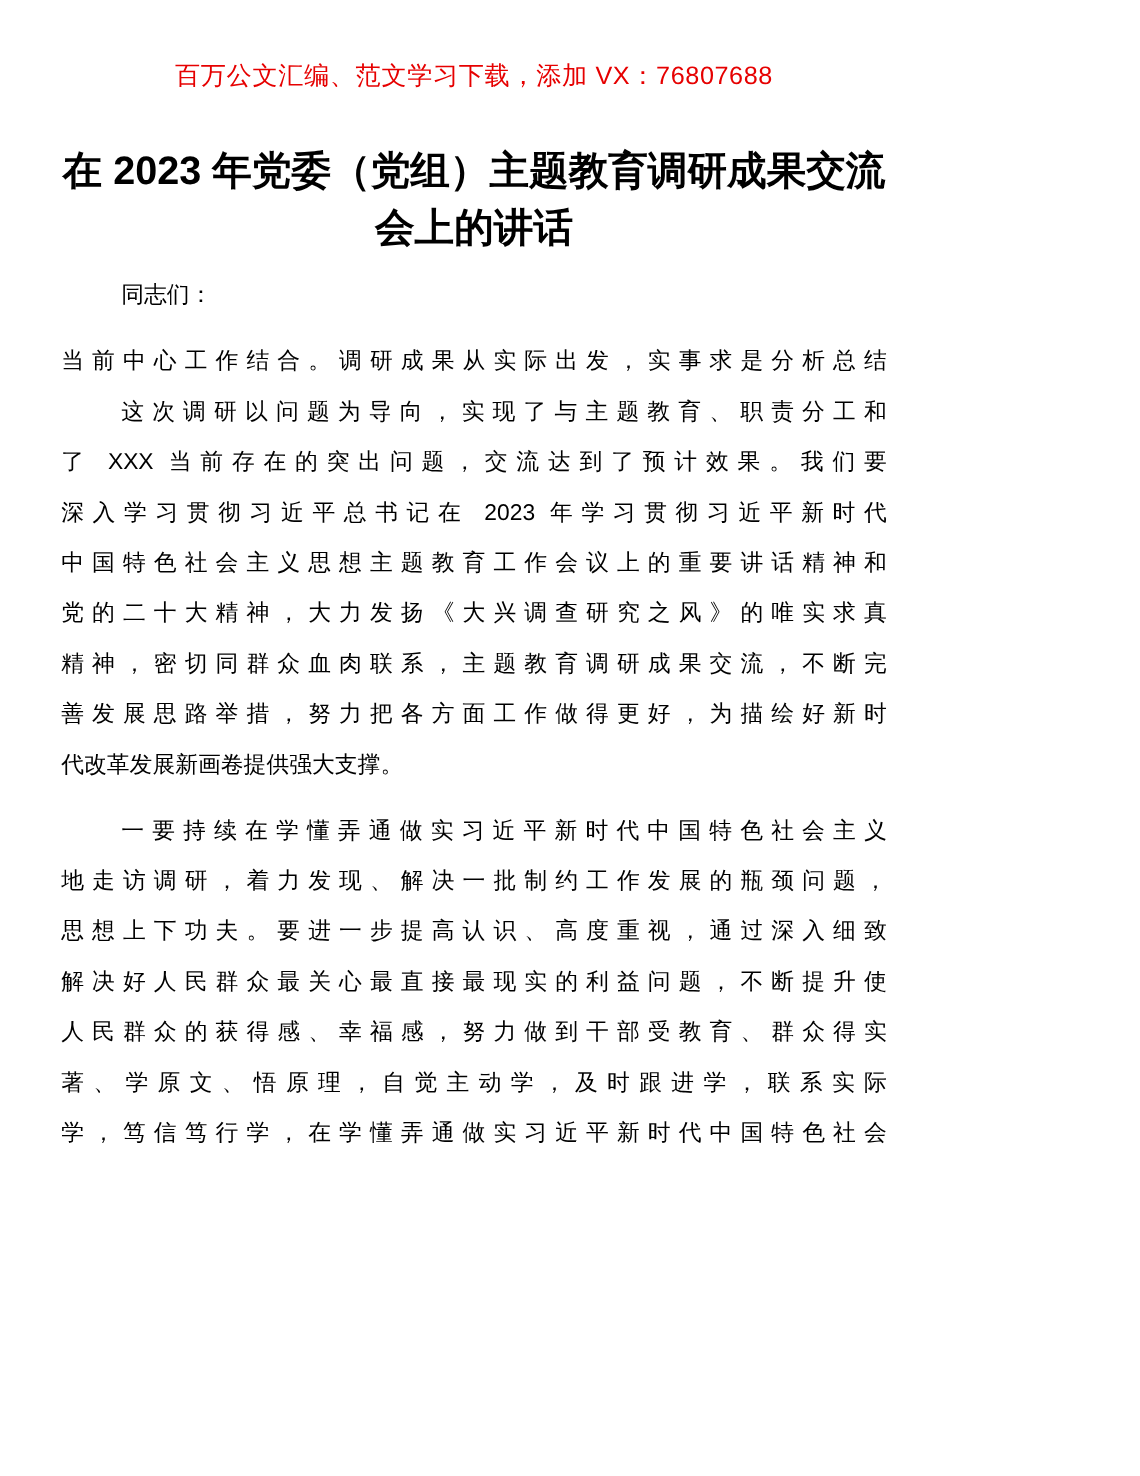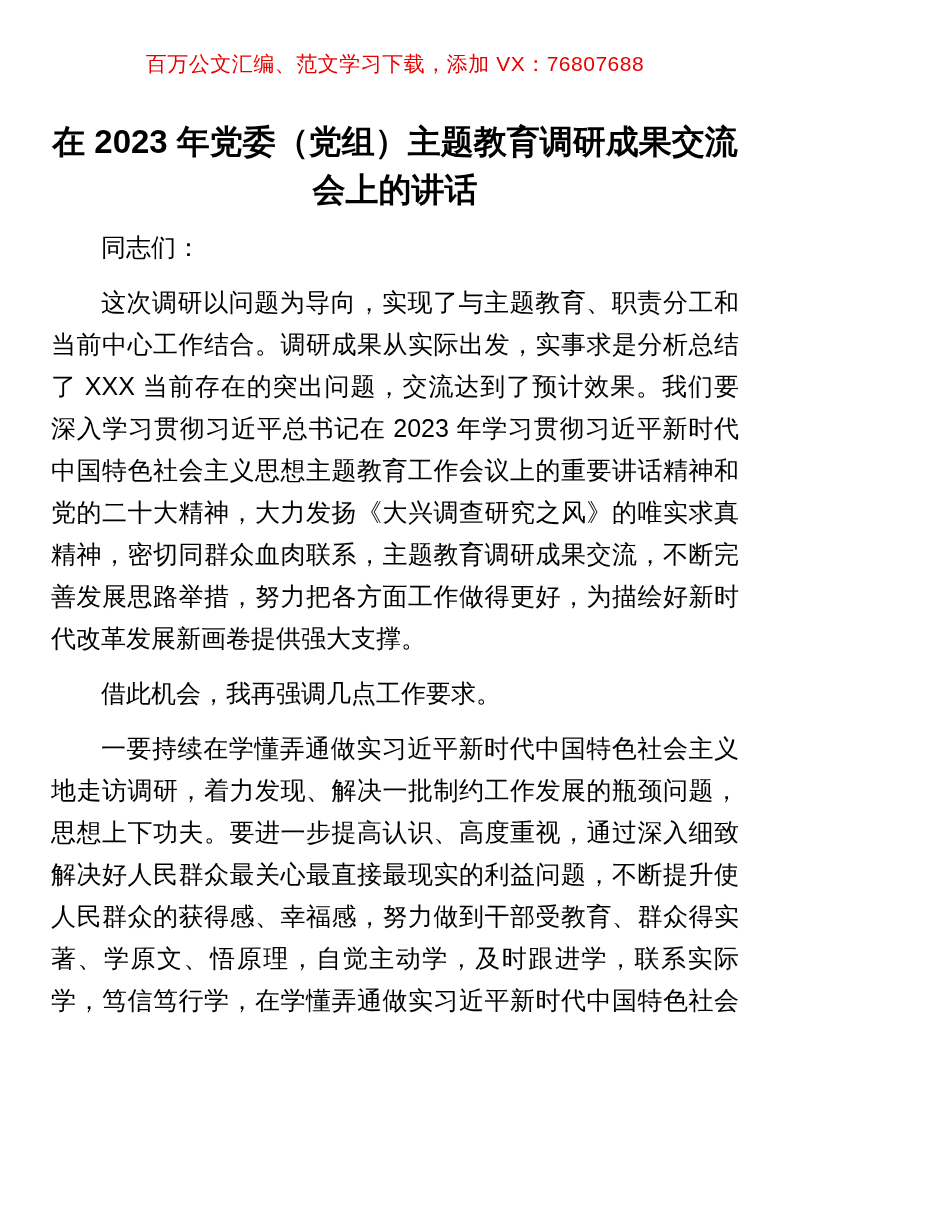--- a/index.html
+++ b/index.html
@@ -30,21 +30,21 @@
     width: 760px;
     font-size: 33px;
     font-weight: bold;
     line-height: 48px;
     text-align: center;
   }
   .title .tl { display: block; }
   .doc-body {
     width: 688px;
     margin: 7px auto 0 auto;
-    font-size: 25px;
+    font-size: 19px;
     line-height: 42px;
   }
   .para { margin: 0 0 13px 0; }
   .line {
     display: block;
     text-align: justify;
     text-align-last: justify;
     text-justify: inter-ideograph;
   }
   .line.first { text-indent: 50px; }
@@ -65,34 +65,31 @@
     <span class="tl">会上的讲话</span>
   </h1>
 
   <div class="doc-body">
 
     <div class="para">
       <div class="line first flush">同志们：</div>
     </div>
 
     <div class="para">
+      <div class="line">当前中心工作结合。调研成果从实际出发，实事求是分析总结</div>
       <div class="line first">这次调研以问题为导向，实现了与主题教育、职责分工和</div>
-      <div class="line">当前中心工作结合。调研成果从实际出发，实事求是分析总结</div>
       <div class="line">了 XXX 当前存在的突出问题，交流达到了预计效果。我们要</div>
       <div class="line">深入学习贯彻习近平总书记在 2023 年学习贯彻习近平新时代</div>
       <div class="line">中国特色社会主义思想主题教育工作会议上的重要讲话精神和</div>
       <div class="line">党的二十大精神，大力发扬《大兴调查研究之风》的唯实求真</div>
       <div class="line">精神，密切同群众血肉联系，主题教育调研成果交流，不断完</div>
       <div class="line">善发展思路举措，努力把各方面工作做得更好，为描绘好新时</div>
       <div class="line flush">代改革发展新画卷提供强大支撑。</div>
     </div>
 
-    <div class="para">
-      <div class="line first flush">借此机会，我再强调几点工作要求。</div>
-    </div>
 
     <div class="para">
       <div class="line first">一要持续在学懂弄通做实习近平新时代中国特色社会主义</div>
       <div class="line">地走访调研，着力发现、解决一批制约工作发展的瓶颈问题，</div>
       <div class="line">思想上下功夫。要进一步提高认识、高度重视，通过深入细致</div>
       <div class="line">解决好人民群众最关心最直接最现实的利益问题，不断提升使</div>
       <div class="line">人民群众的获得感、幸福感，努力做到干部受教育、群众得实</div>
       <div class="line">著、学原文、悟原理，自觉主动学，及时跟进学，联系实际</div>
       <div class="line">学，笃信笃行学，在学懂弄通做实习近平新时代中国特色社会</div>
     </div>

